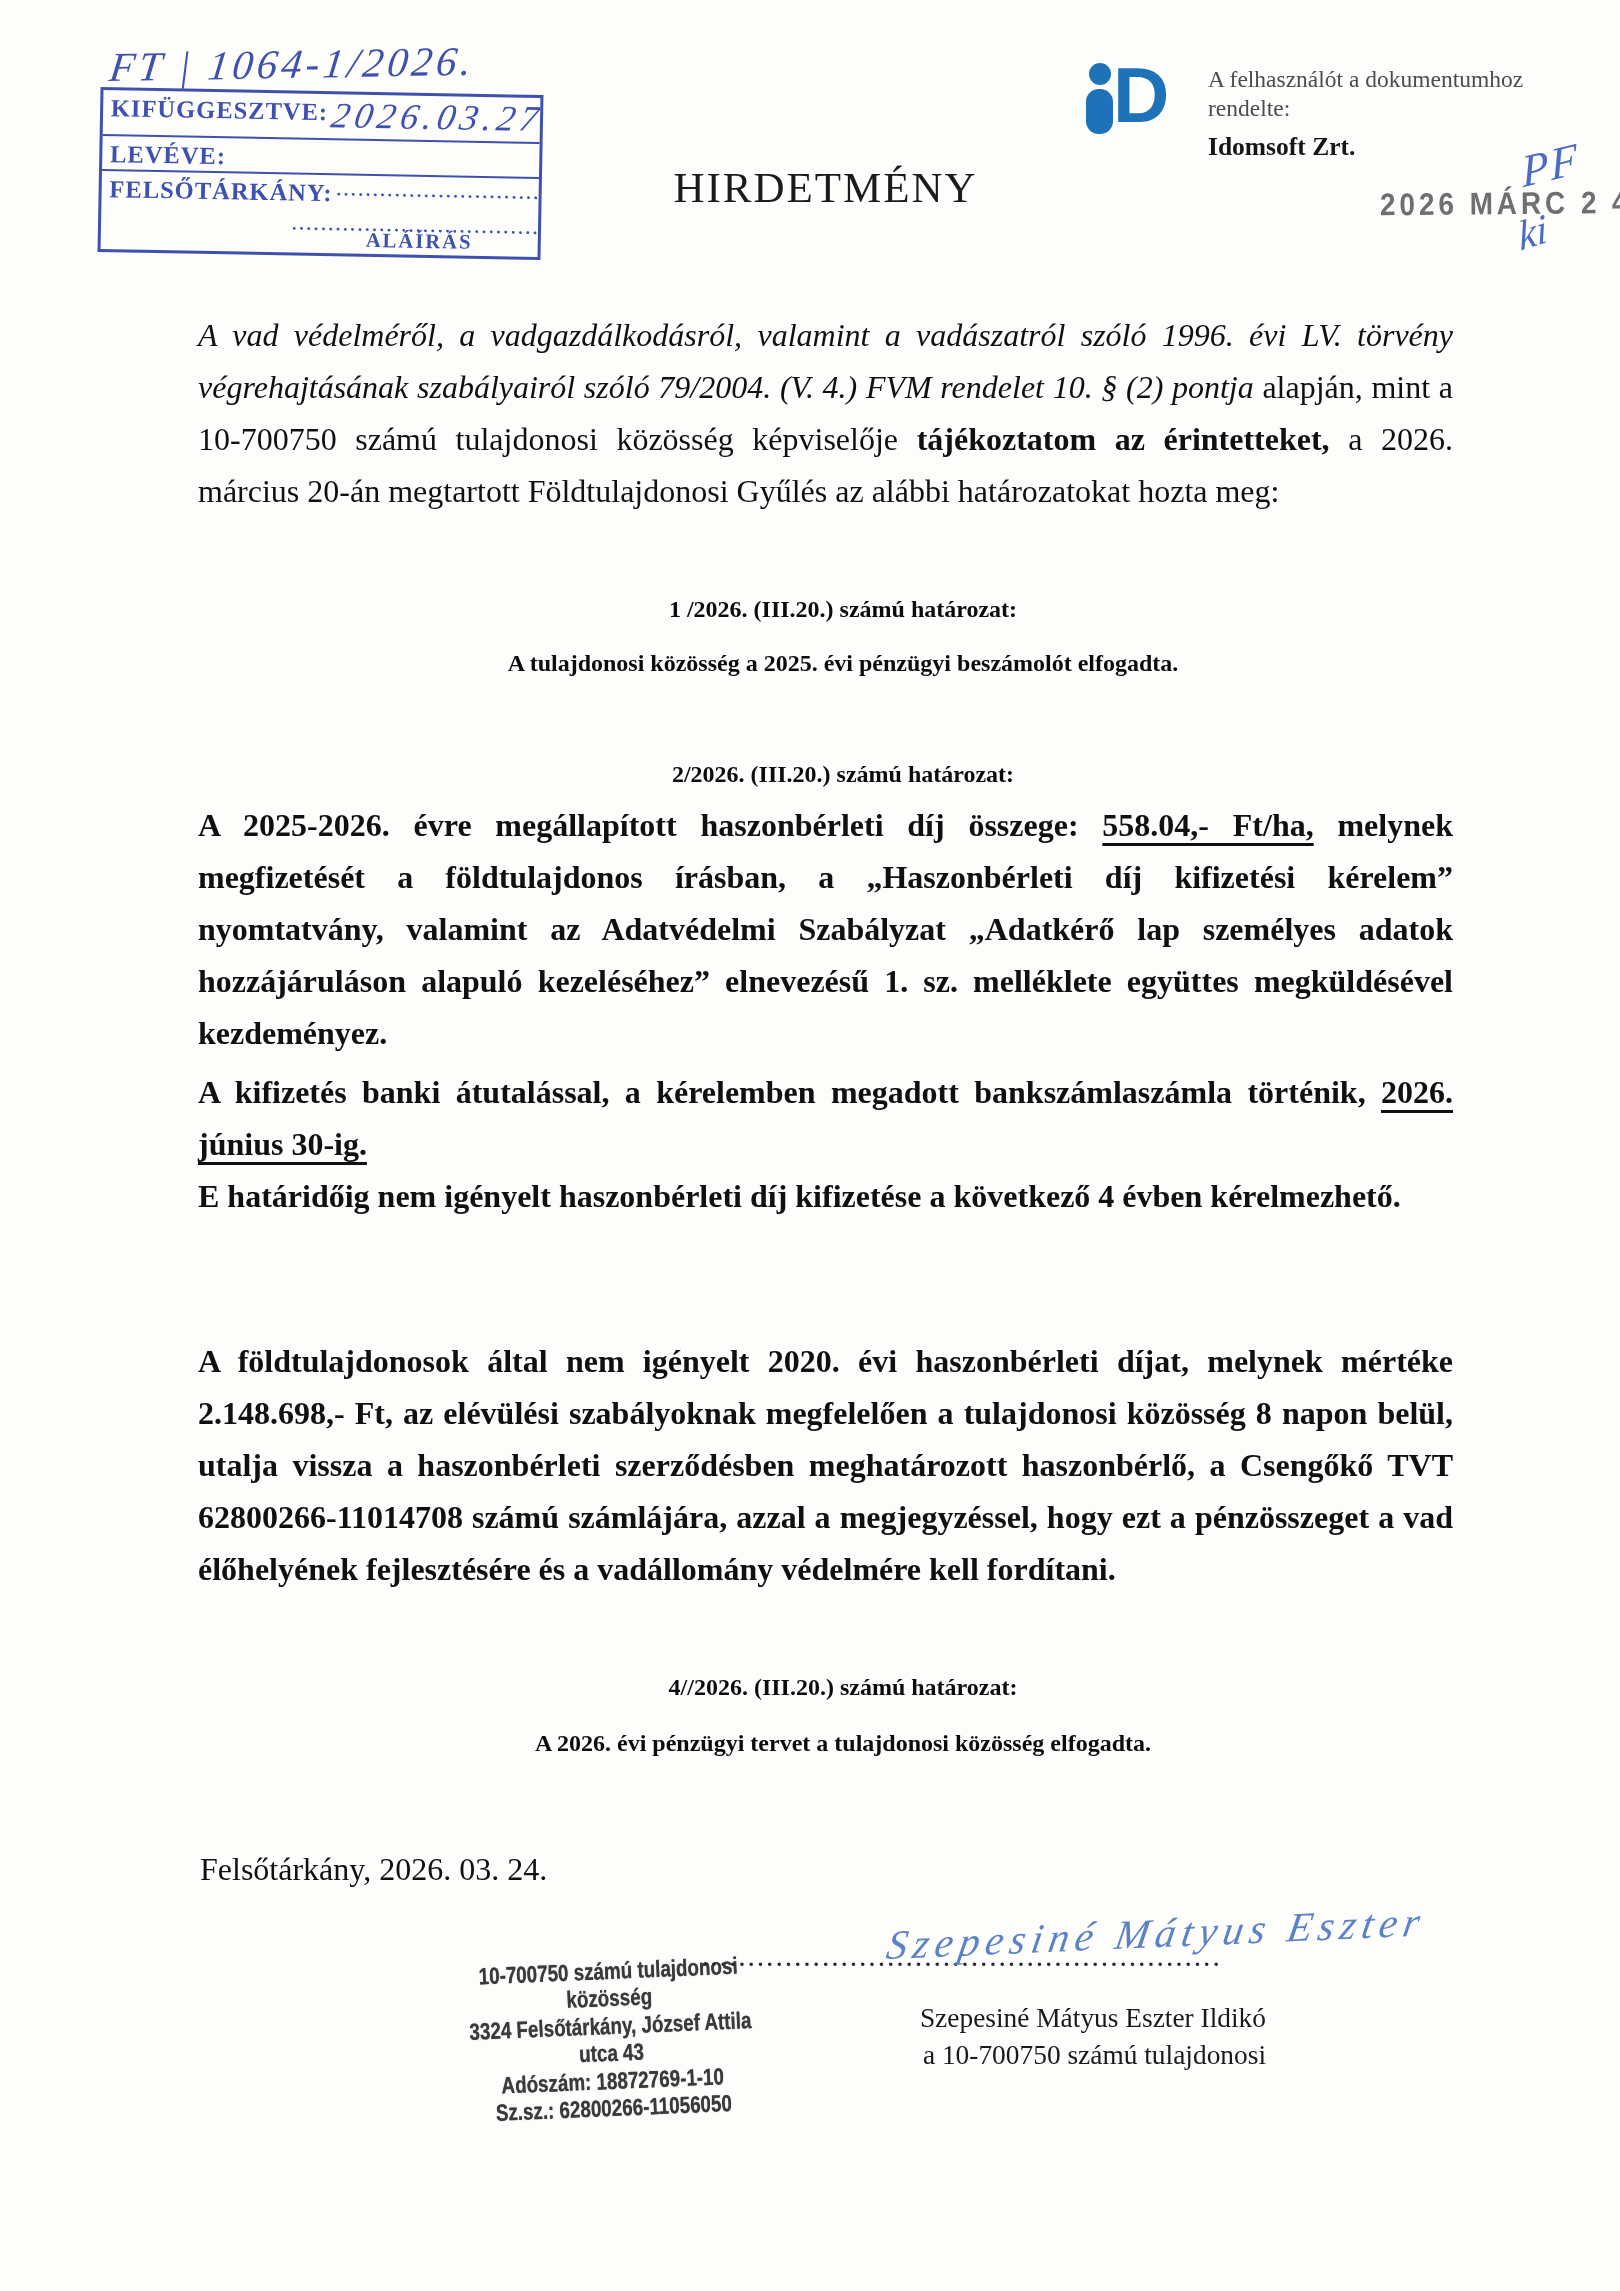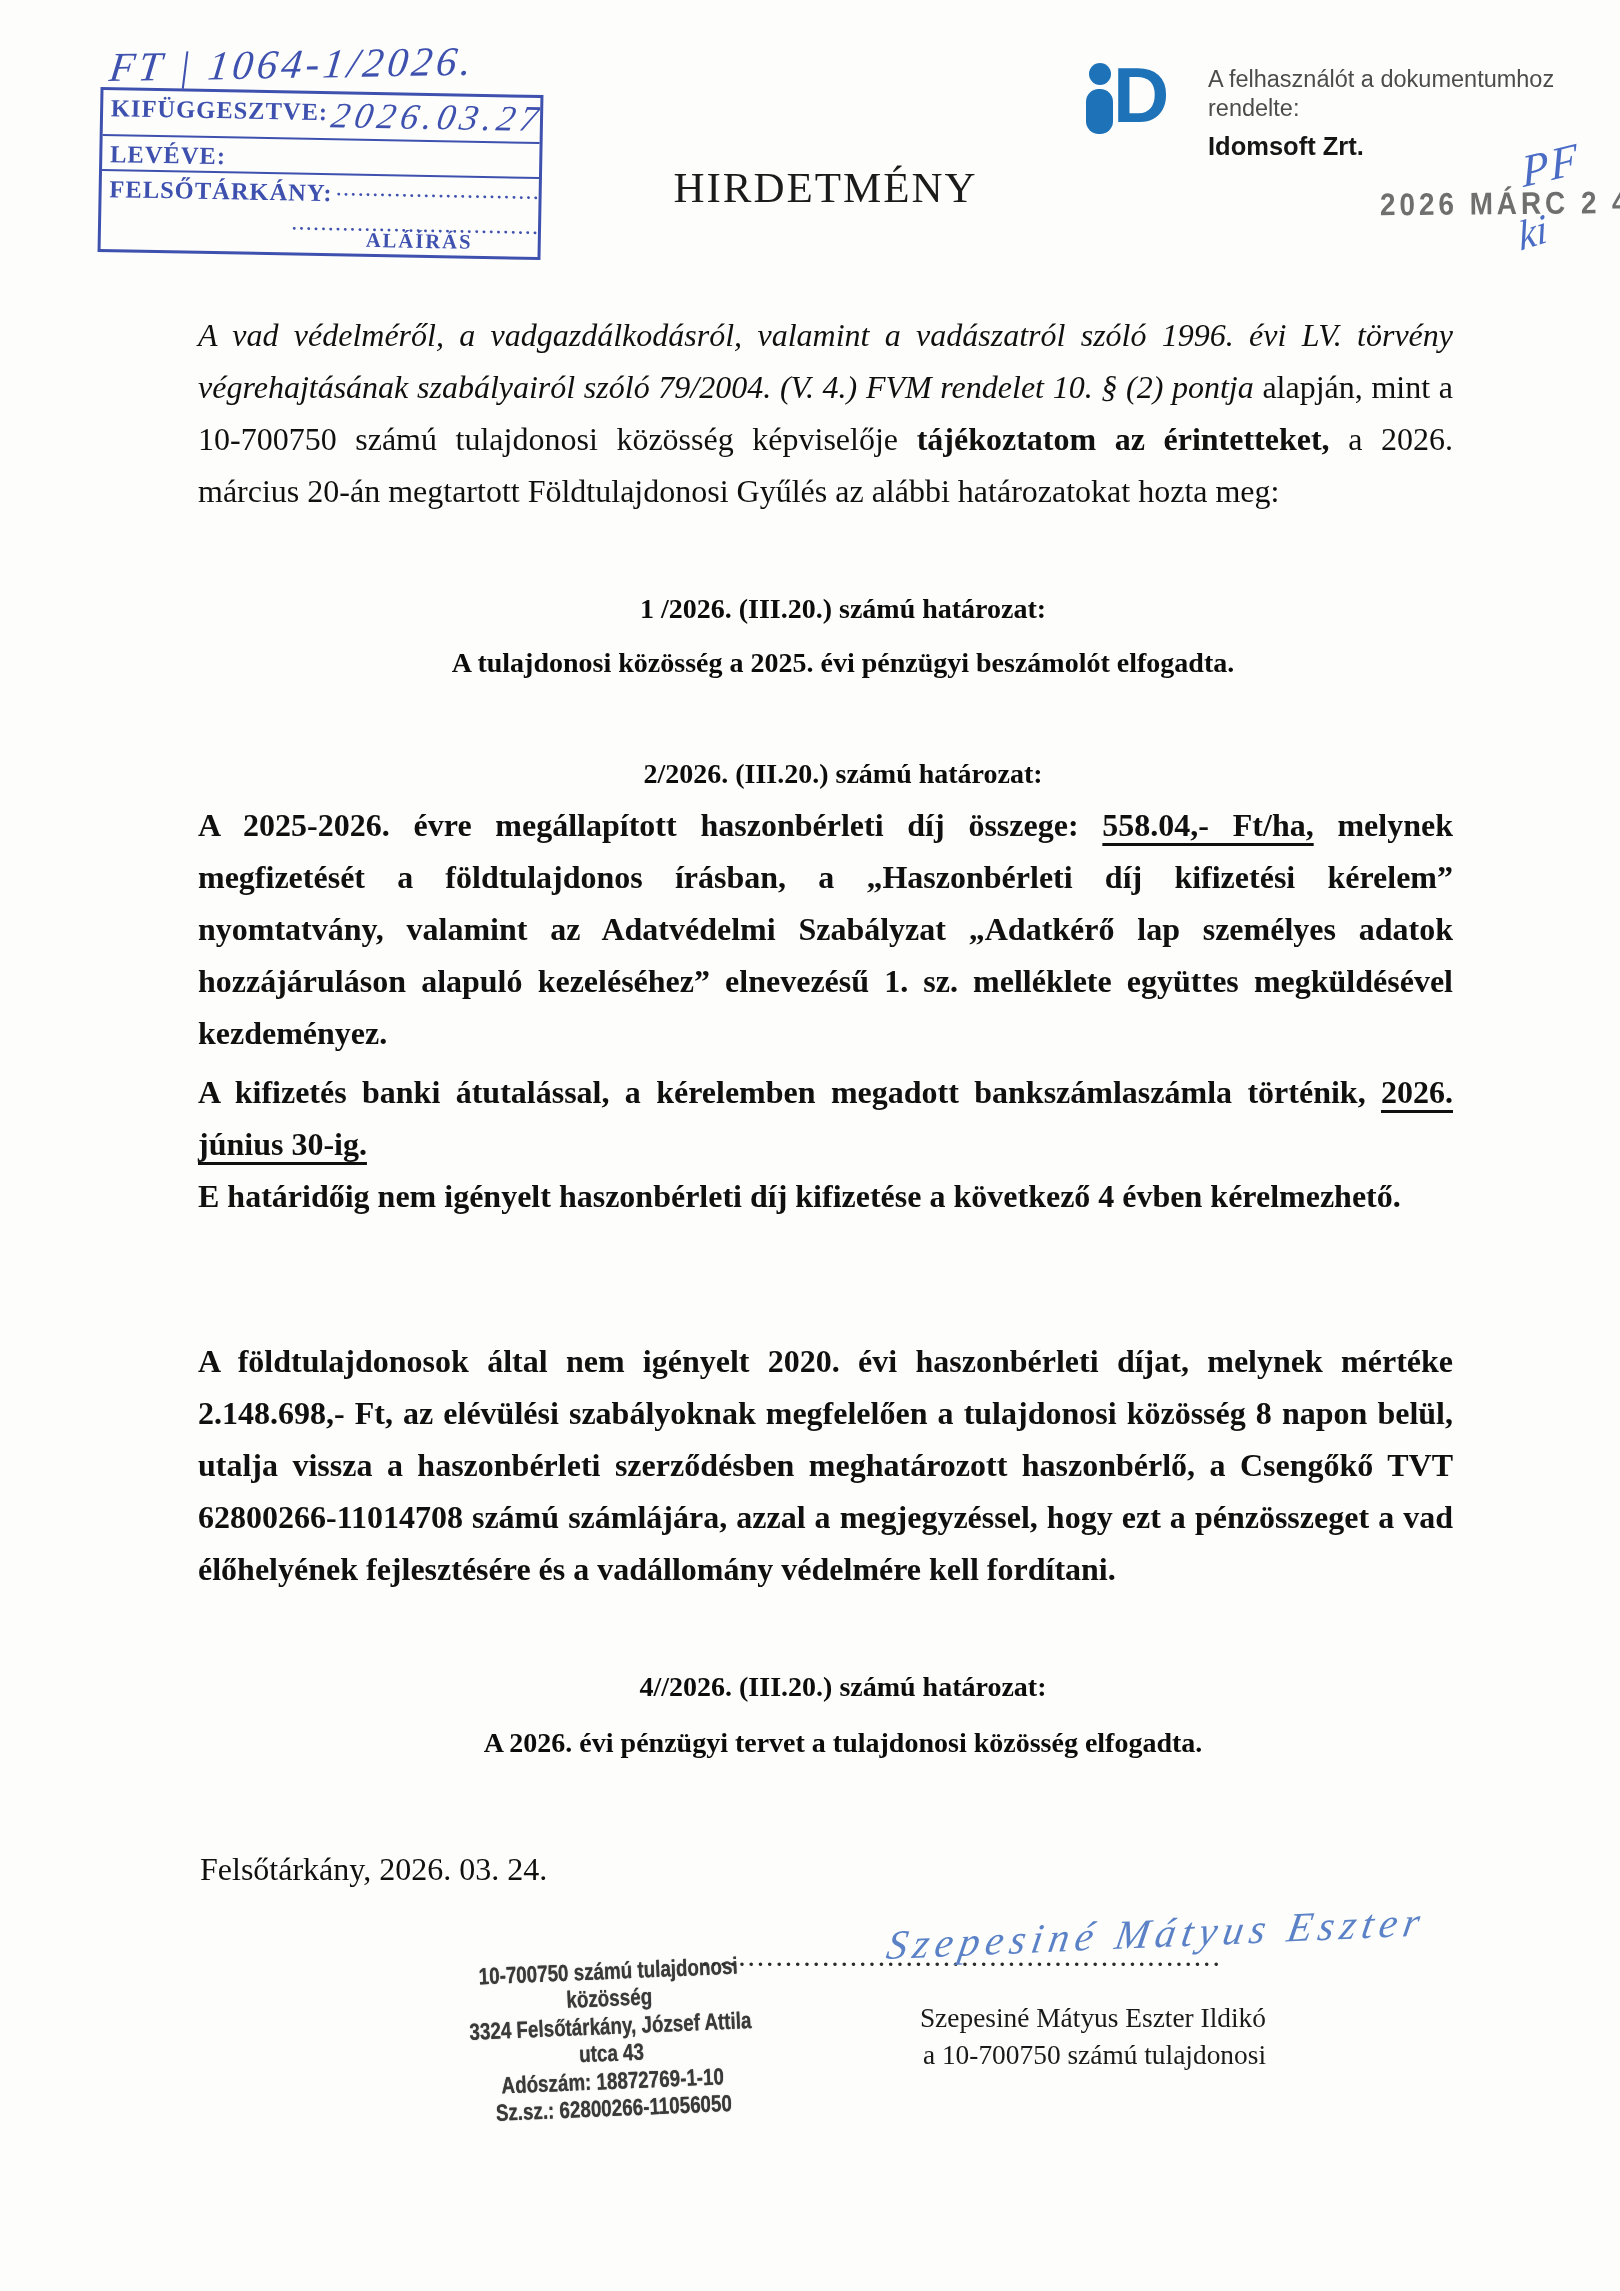--- a/index.html
+++ b/index.html
@@ -66,21 +66,21 @@
   .idlogo{position:absolute;left:1082px;top:59px;width:93px;height:78px;}
   .idlogo .i-head{position:absolute;left:6.9px;top:3.9px;width:22.5px;height:22.5px;border-radius:50%;background:var(--logo-blue);}
   .idlogo .i-body{position:absolute;left:3.9px;top:30px;width:27.4px;height:45px;border-radius:12.7px;background:var(--logo-blue);}
   .idlogo .d{
     position:absolute;left:31px;top:-8.8px;
     font-family:"Liberation Sans","DejaVu Sans",sans-serif;
     font-weight:900;font-size:78px;color:var(--logo-blue);
   }
   .esign-note{
     position:absolute;left:1208px;top:65px;
-    font-family:Liberation Sans, sans-serif;
+    font-family:Liberation Serif, serif;
     font-size:23.5px;line-height:29px;color:#4c4c4c;
   }
   .esign-company{
     margin-top:8.8px;font-weight:700;font-size:25.5px;color:#161616;
   }
   .date-stamp{
     position:absolute;left:1380px;top:188px;
     font-family:"Liberation Sans","DejaVu Sans",sans-serif;
     font-weight:700;font-size:28px;letter-spacing:3.9px;
     color:var(--stamp-gray);
@@ -99,21 +99,21 @@
   }
   
   .body-block{
     position:absolute;left:198px;width:1255px;
     font-size:32px;line-height:52px;
     text-align:justify;
     color:#101010;
   }
   .center-block{
     position:absolute;left:206px;width:1274px;
-    font-size:28px;line-height:52px;
+    font-size:24px;line-height:52px;
     text-align:center;font-weight:700;color:#0c0c0c;
     white-space:nowrap;
   }
   .it{font-style:italic;}
   .b{font-weight:700;margin-top:8px;}
   .bold-par{font-weight:700;}
   .u{
     text-decoration:underline;
     text-decoration-thickness:2.9px;
     text-underline-offset:6.9px;

